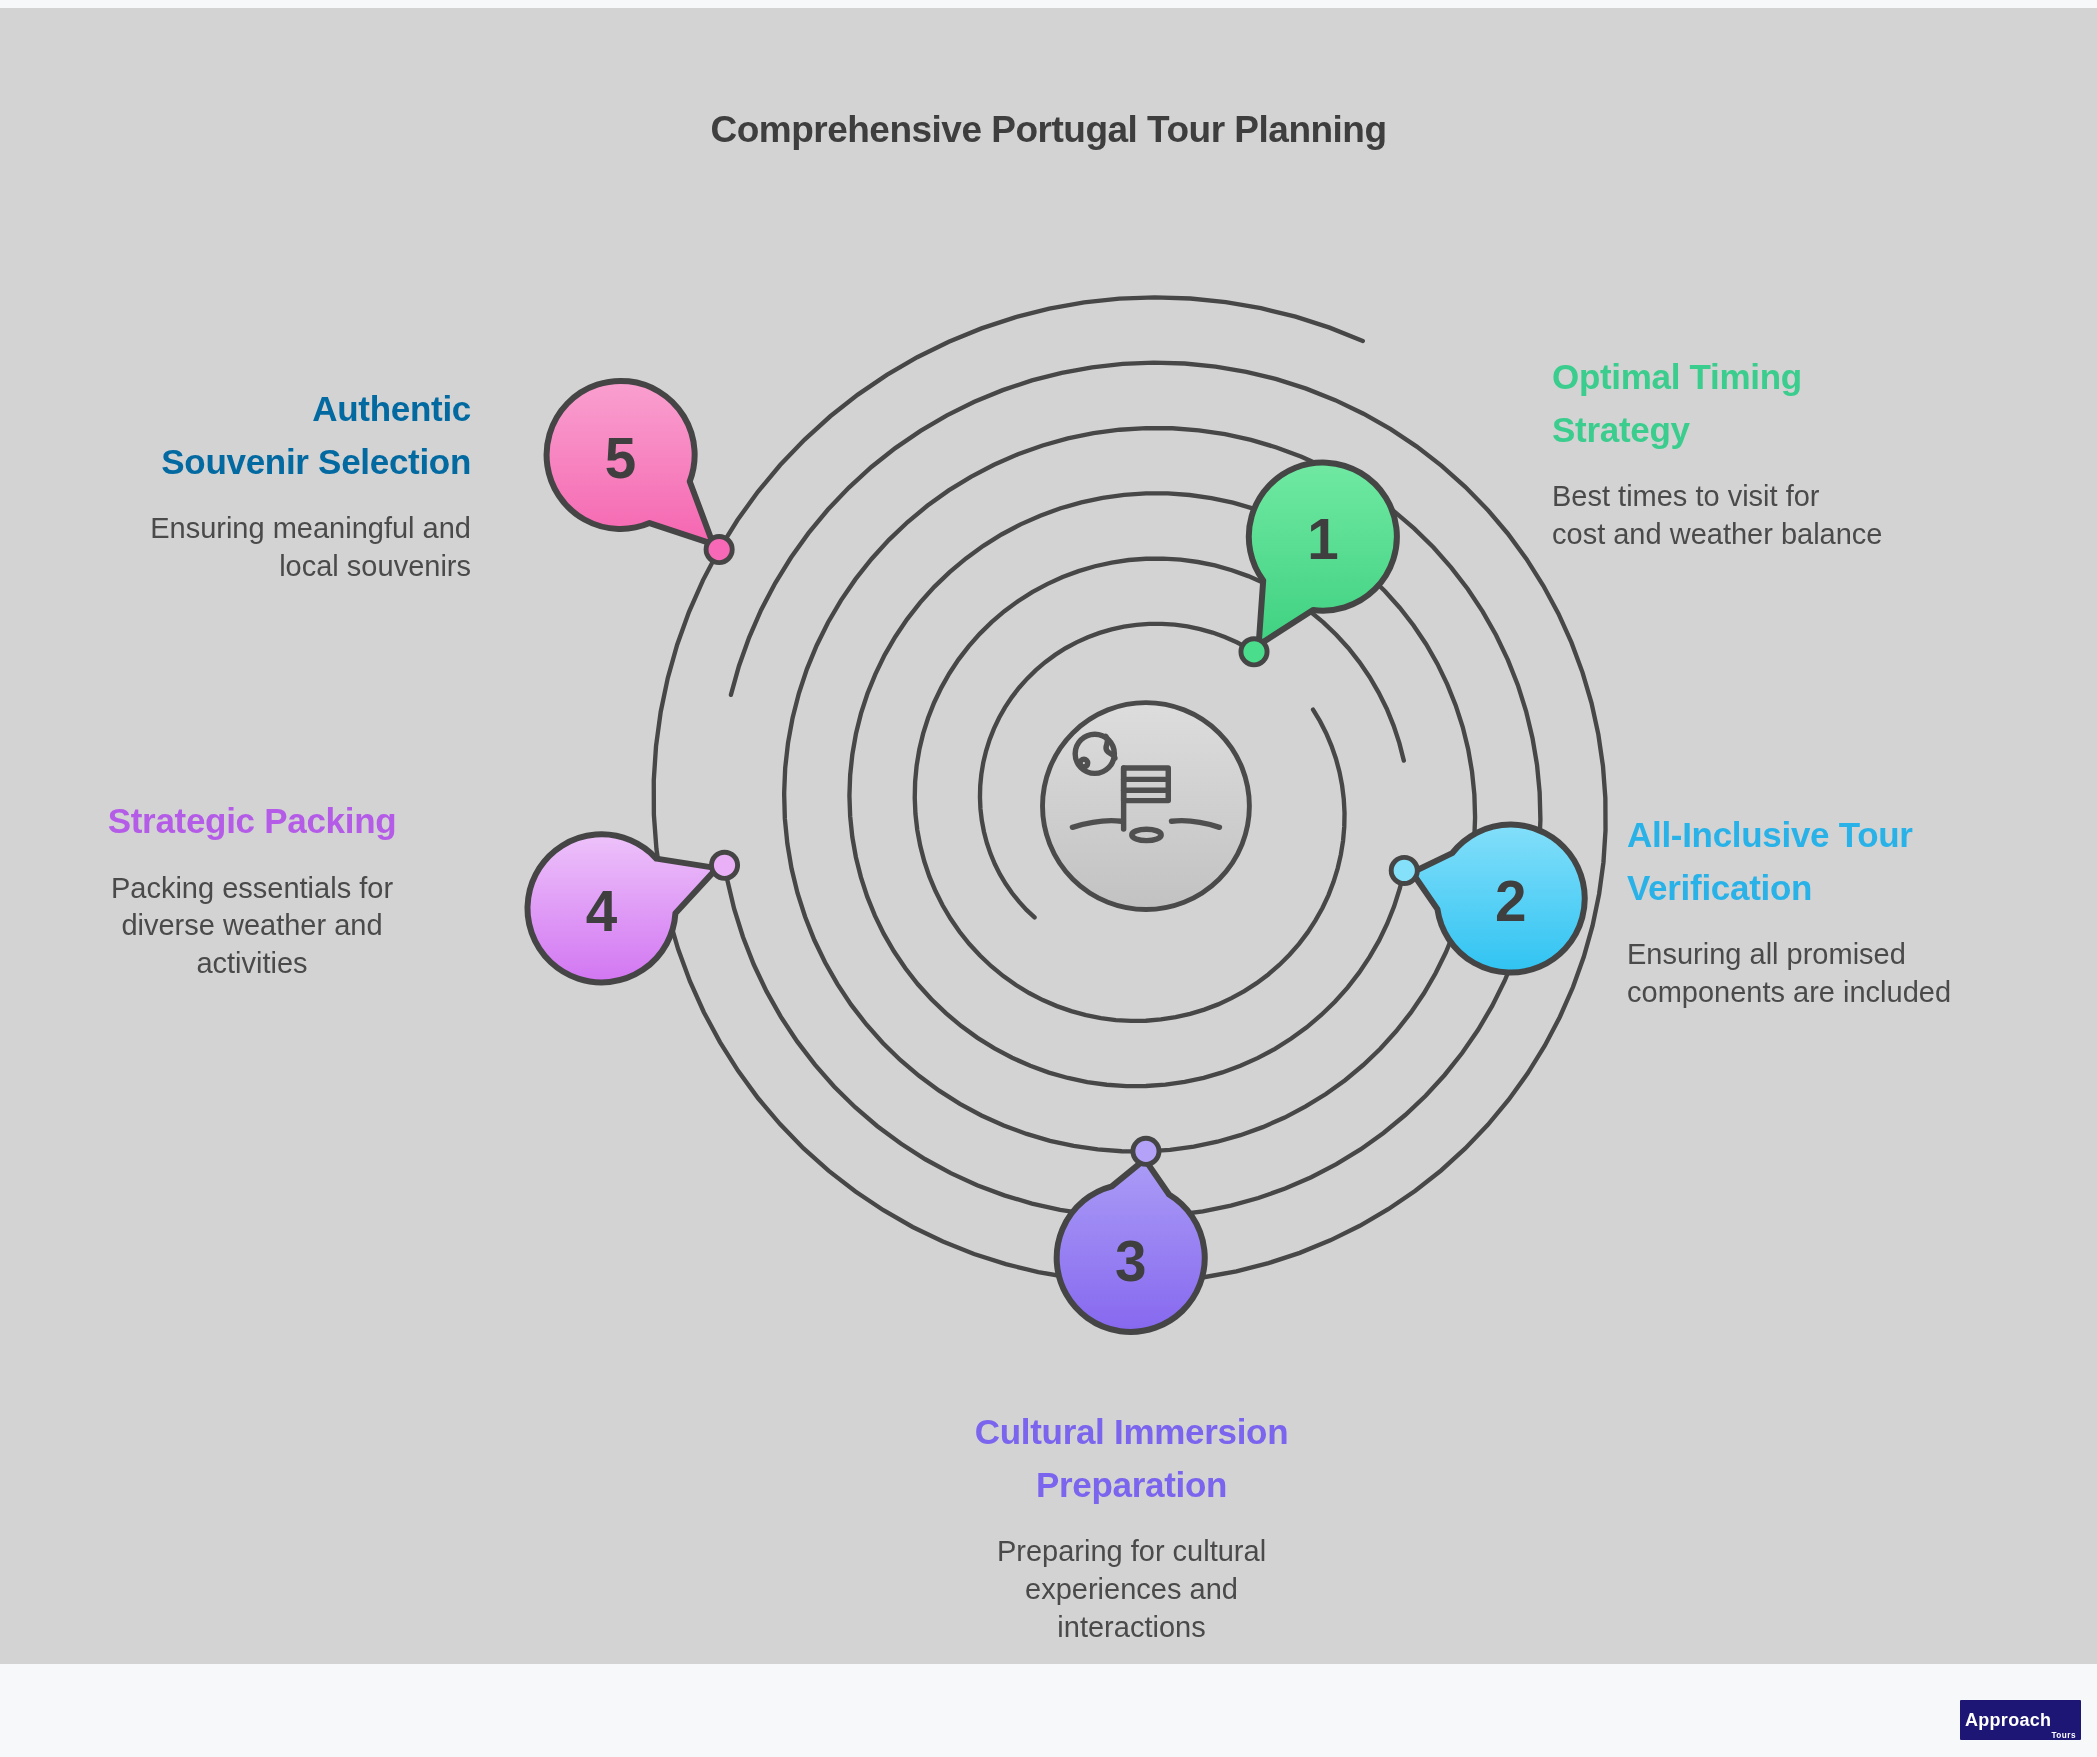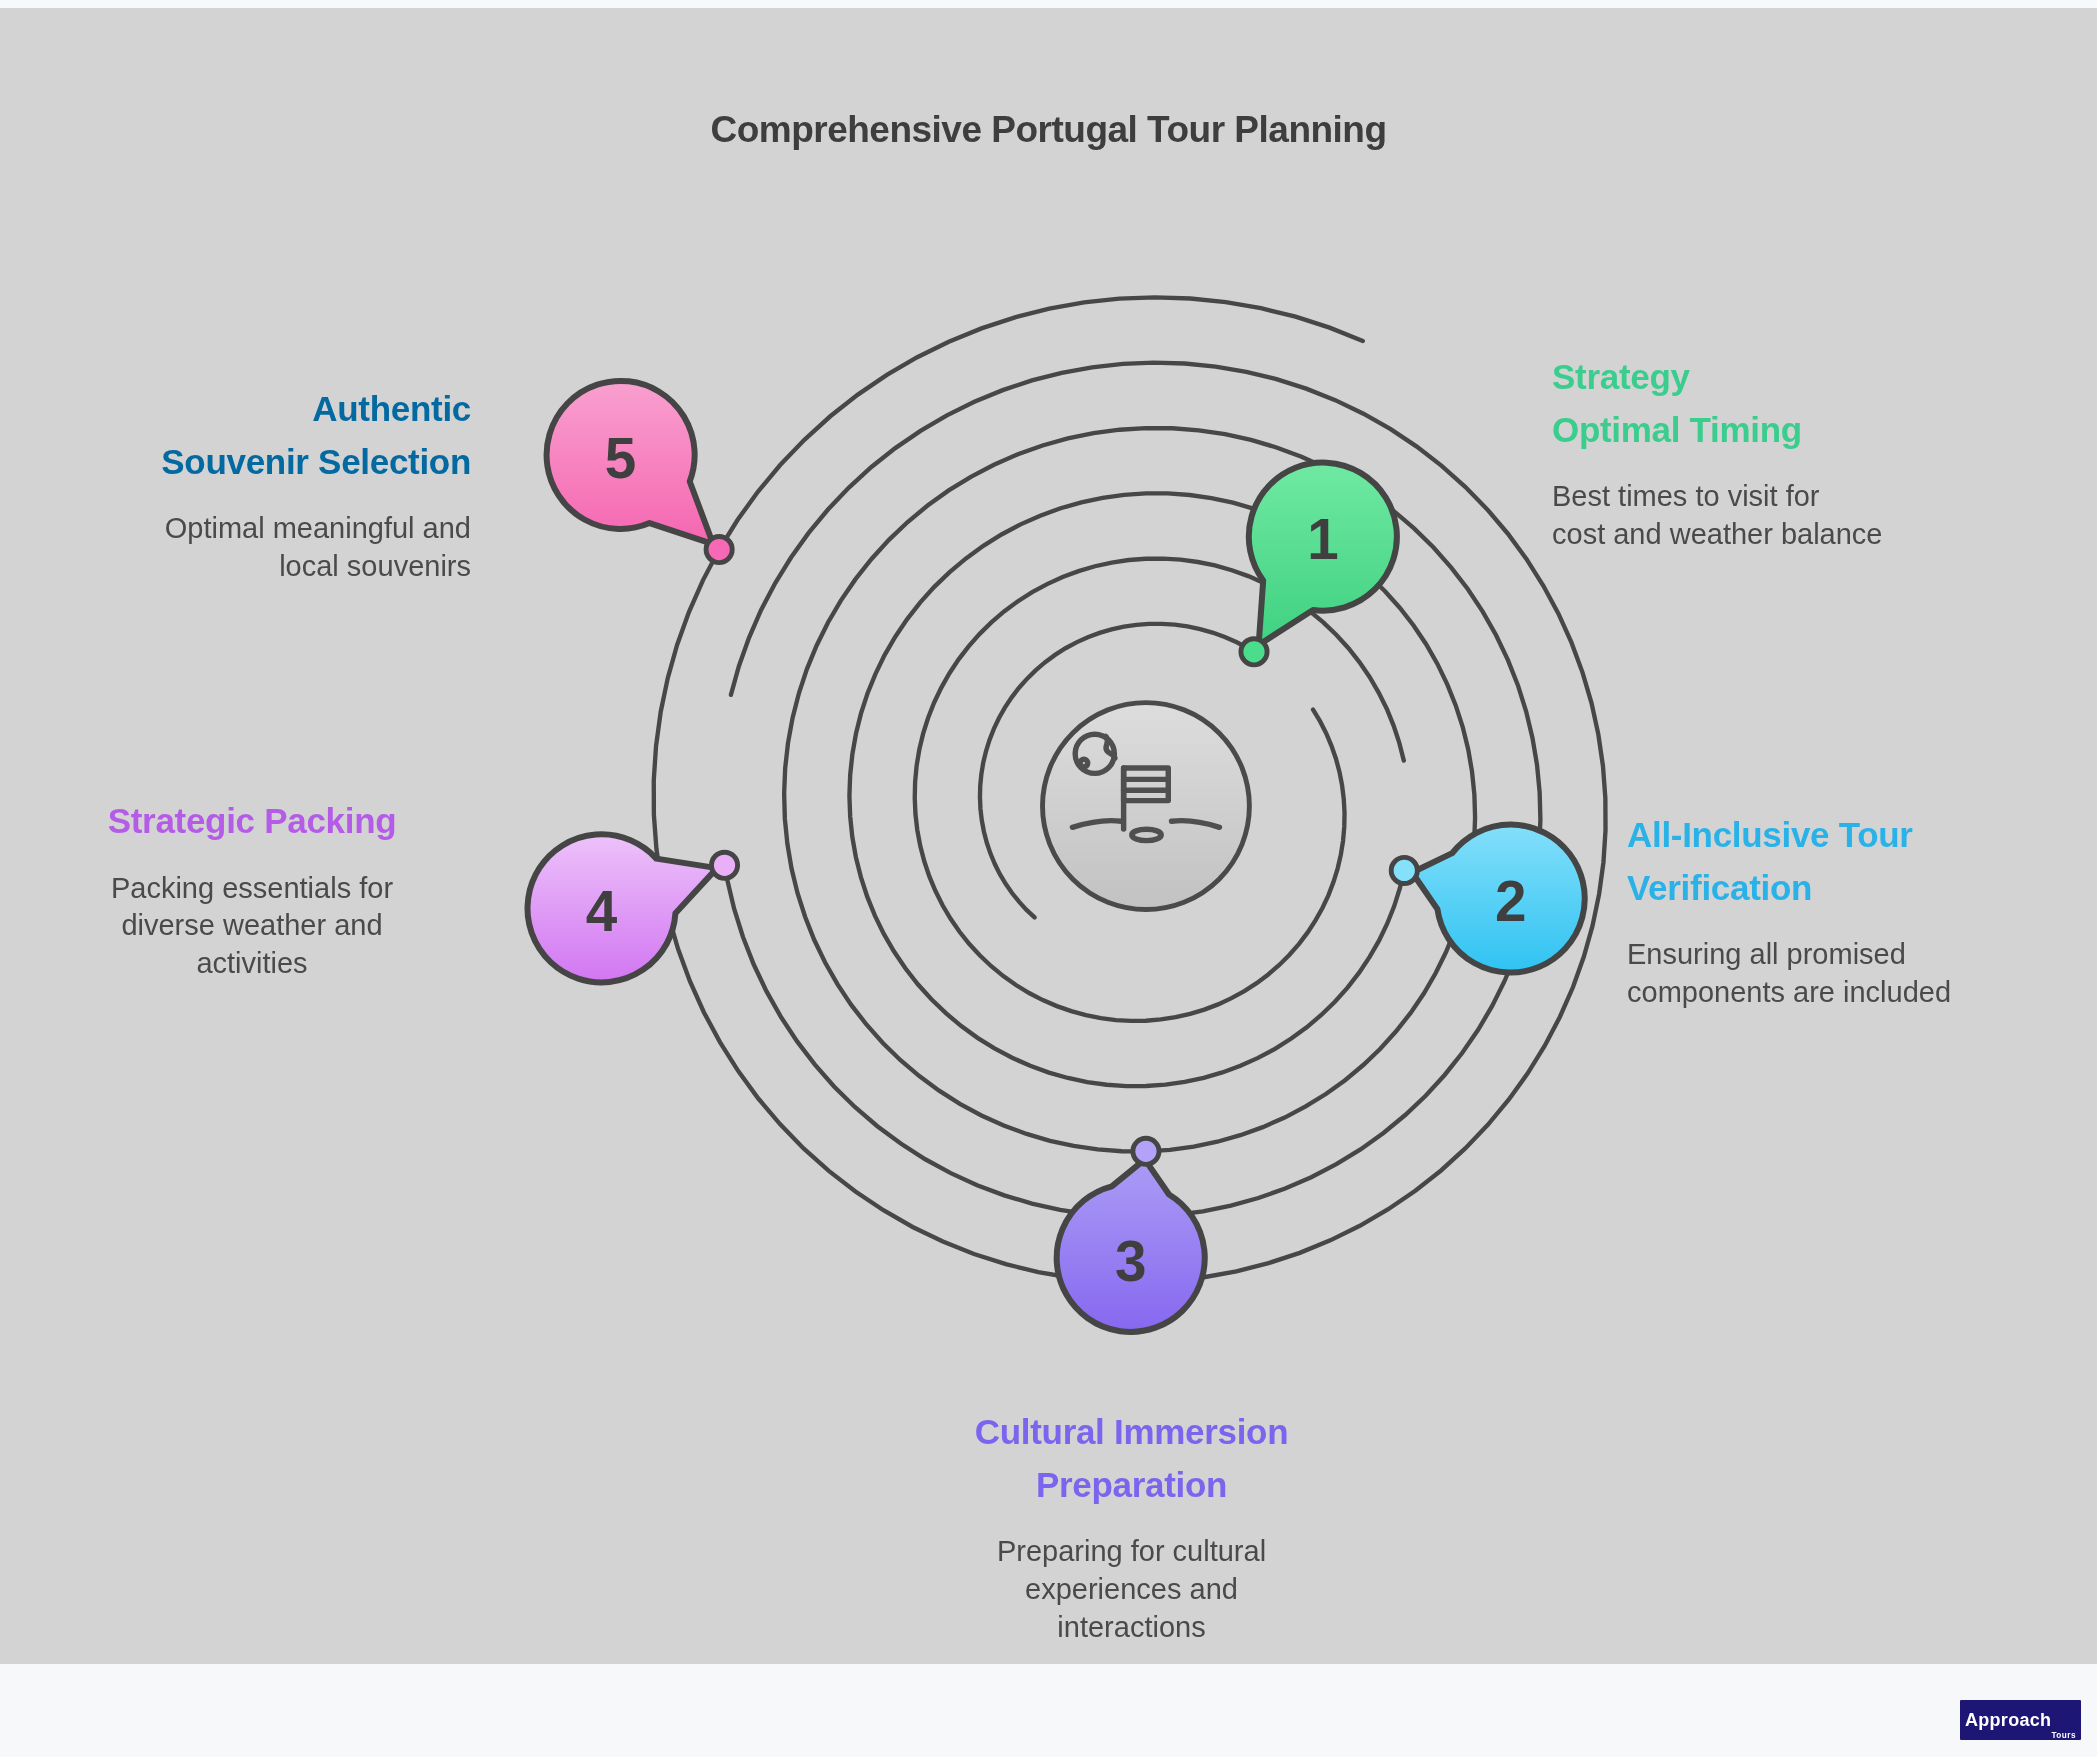--- a/index.html
+++ b/index.html
@@ -114,22 +114,22 @@
       <path id="bubble-4" class="bubble" fill="url(#grad4)" d="M 1267.0 883.7 A 136 136 0 1 0 1193.2 960.2 L 1310 999 Z"></path>
       <circle id="dot-4" class="dot" r="24" fill="#f768b6" cx="1321.0" cy="1008.9"></circle>
       <text id="num-4" class="num" x="1140" y="841">5</text>
     </g>
   </svg>
 
   <div class="page-title">Comprehensive Portugal Tour Planning</div>
 
   <div class="block b1">
     <div class="heading" style="color: rgb(59, 205, 141);">
+      <div>Optimal Timing</div>
       <div>Strategy</div>
-      <div>Optimal Timing</div>
     </div>
     <div class="body">
       <div>Best times to visit for</div>
       <div>cost and weather balance</div>
     </div>
   </div>
 
   <div class="block b2">
     <div class="heading" style="color: rgb(41, 178, 232);">
       <div>All-Inclusive Tour</div>
@@ -163,21 +163,21 @@
       <div>activities</div>
     </div>
   </div>
 
   <div class="block b5 align-right">
     <div class="heading" style="color: #0369a1; margin-top: 32px;">
       <div>Authentic</div>
       <div>Souvenir Selection</div>
     </div>
     <div class="body">
-      <div>Optimal meaningful and</div>
+      <div>Ensuring meaningful and</div>
       <div>local souvenirs</div>
     </div>
   </div>
 
   <div class="logo" style="background: rgb(29, 22, 117);">
     <span class="brand">Approach</span>
     <span class="sub">Tours</span>
   </div>
 </div>
 

